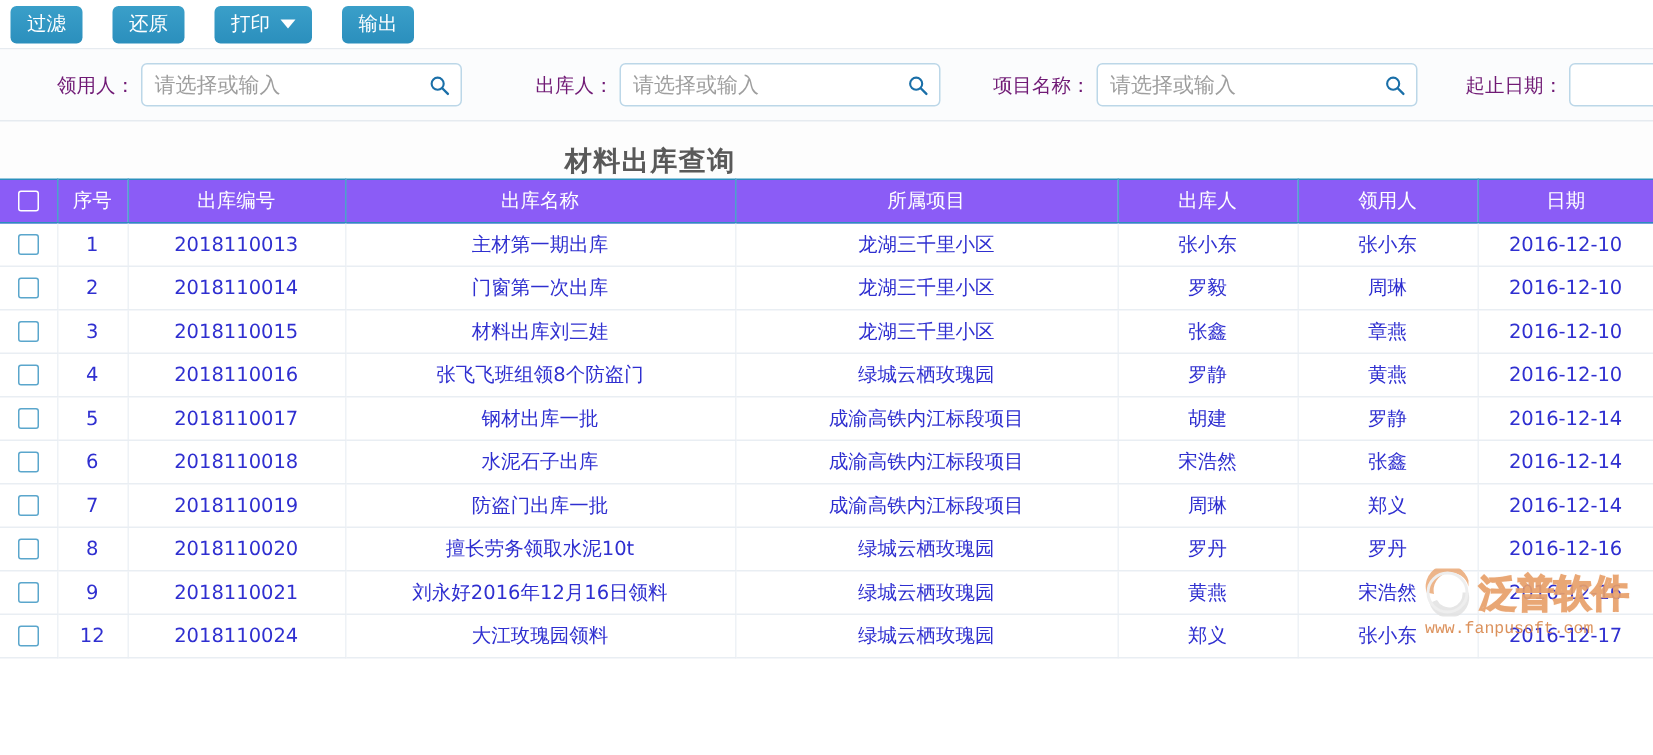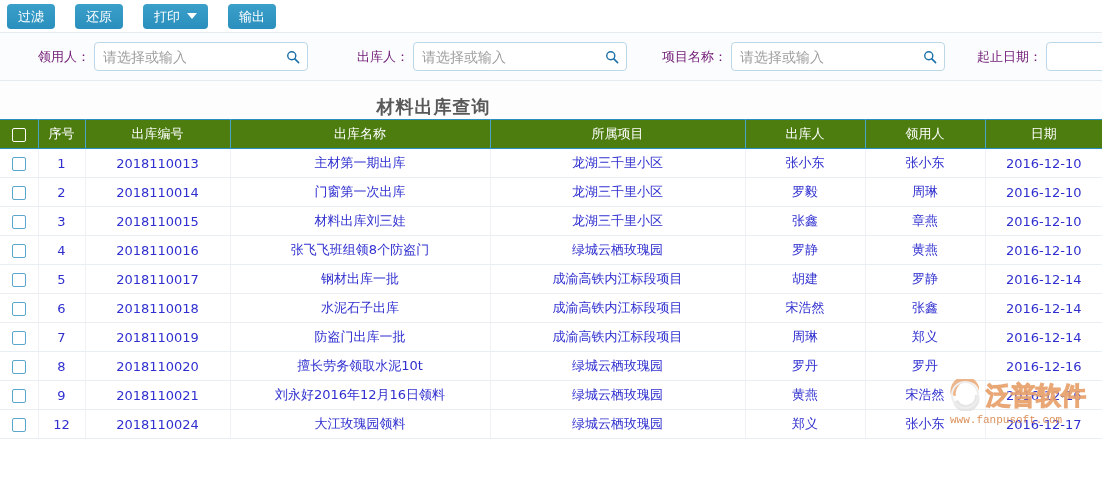--- a/index.html
+++ b/index.html
@@ -125,21 +125,21 @@
   }
 
   
   #grid-wrap { position: relative; }
   table.grid {
     border-collapse: collapse;
     width: 1102px;
     table-layout: fixed;
   }
   table.grid thead th {
-    background: #4d7c0f;
+    background: #8b5cf6;
     color: #ffffff;
     font-size: 13px;
     font-weight: normal;
     height: 29px;
     border-right: 1px solid #4ba3cb;
     border-top: 1px solid #2b8fbd;
     border-bottom: 1px solid #2b8fbd;
     text-align: center;
     padding: 0;
   }

